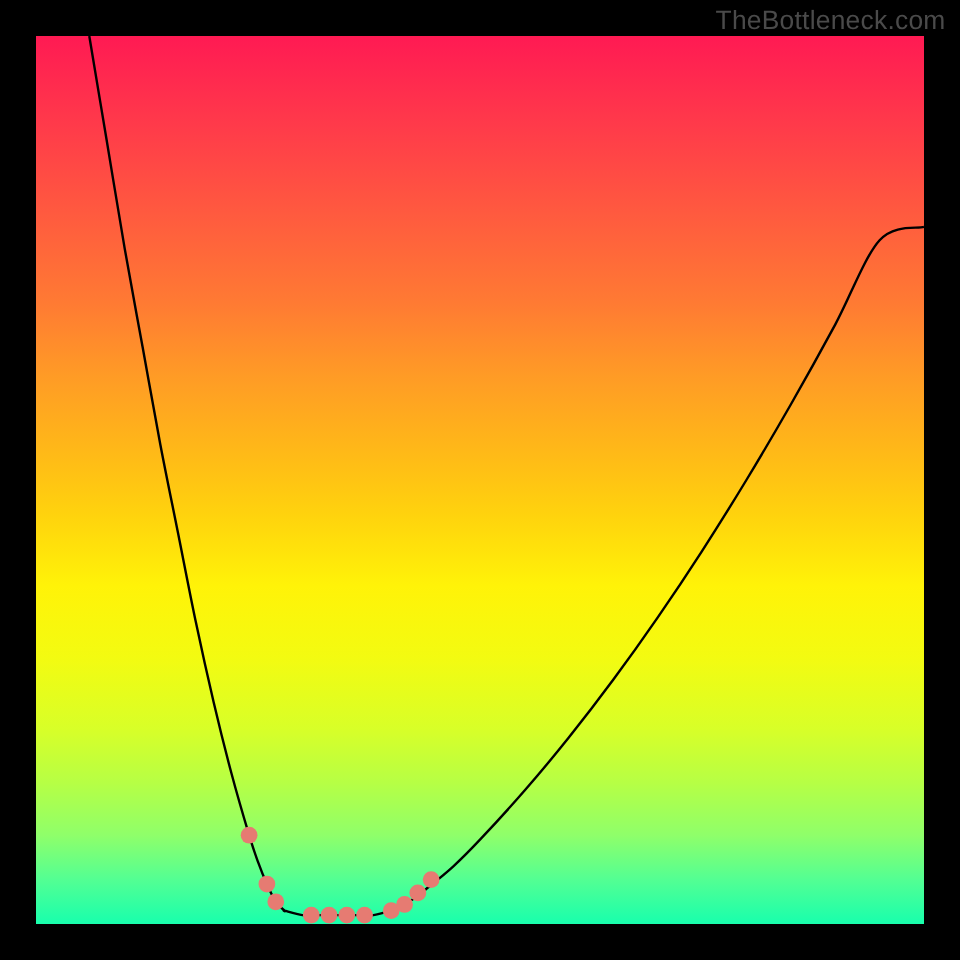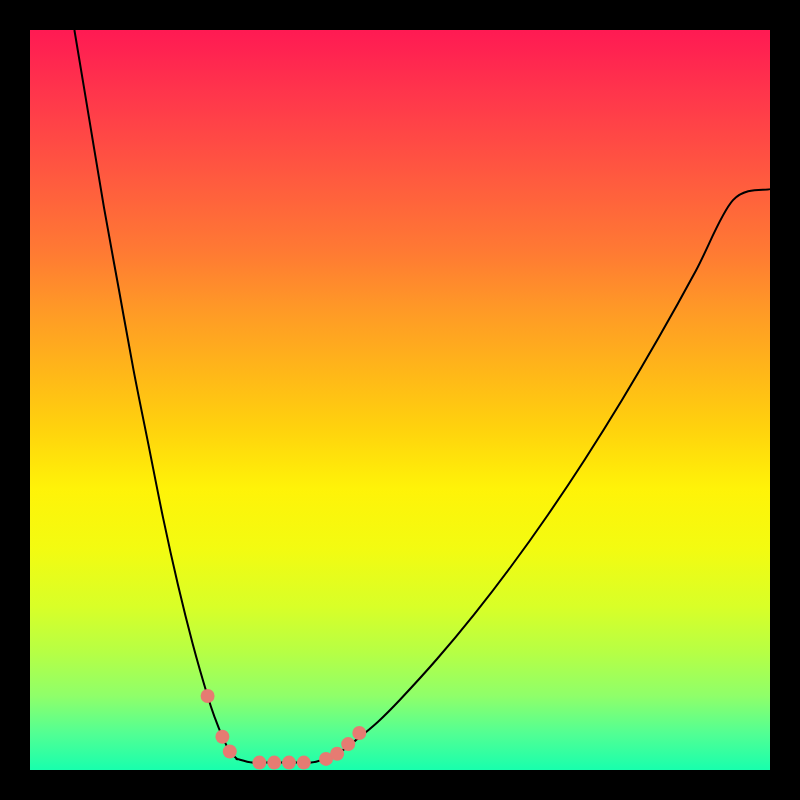--- a/index.html
+++ b/index.html
@@ -83,13 +83,14 @@
           <circle cx="244.20" cy="732.60" r="7" class="marker" fill="#e67b72"></circle>
           <circle cx="259.00" cy="732.60" r="7" class="marker" fill="#e67b72"></circle>
           <circle cx="273.80" cy="732.60" r="7" class="marker" fill="#e67b72"></circle>
           <circle cx="296.00" cy="728.90" r="7" class="marker" fill="#e67b72"></circle>
           <circle cx="307.10" cy="723.72" r="7" class="marker" fill="#e67b72"></circle>
           <circle cx="318.20" cy="714.10" r="7" class="marker" fill="#e67b72"></circle>
           <circle cx="329.30" cy="703.00" r="7" class="marker" fill="#e67b72"></circle>
         </g>
     </svg>
   </div>
+  <div class="watermark">TheBottleneck.com</div>
 </div>
 
 </body></html>

